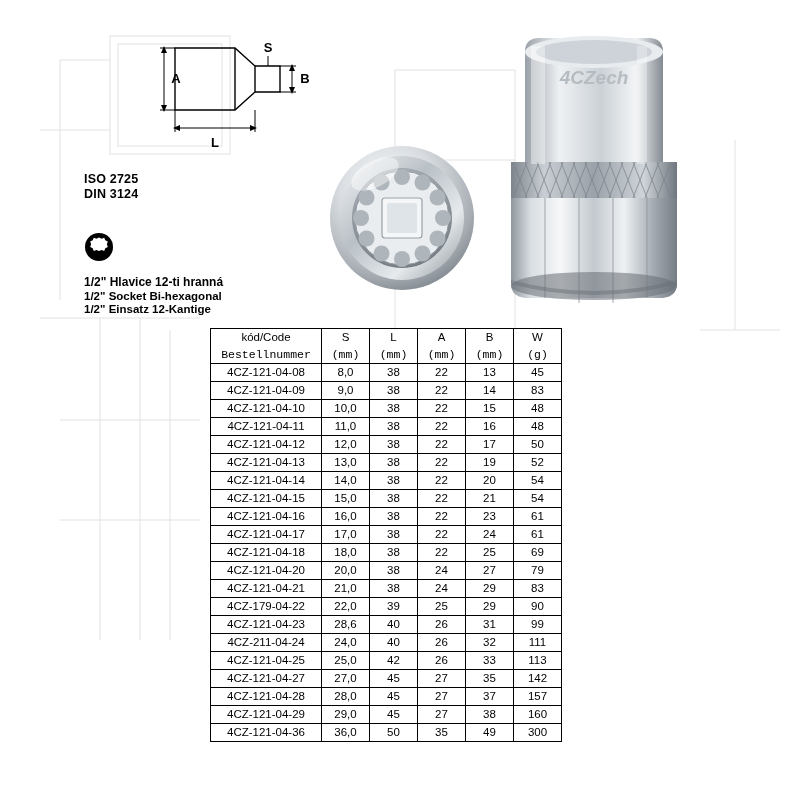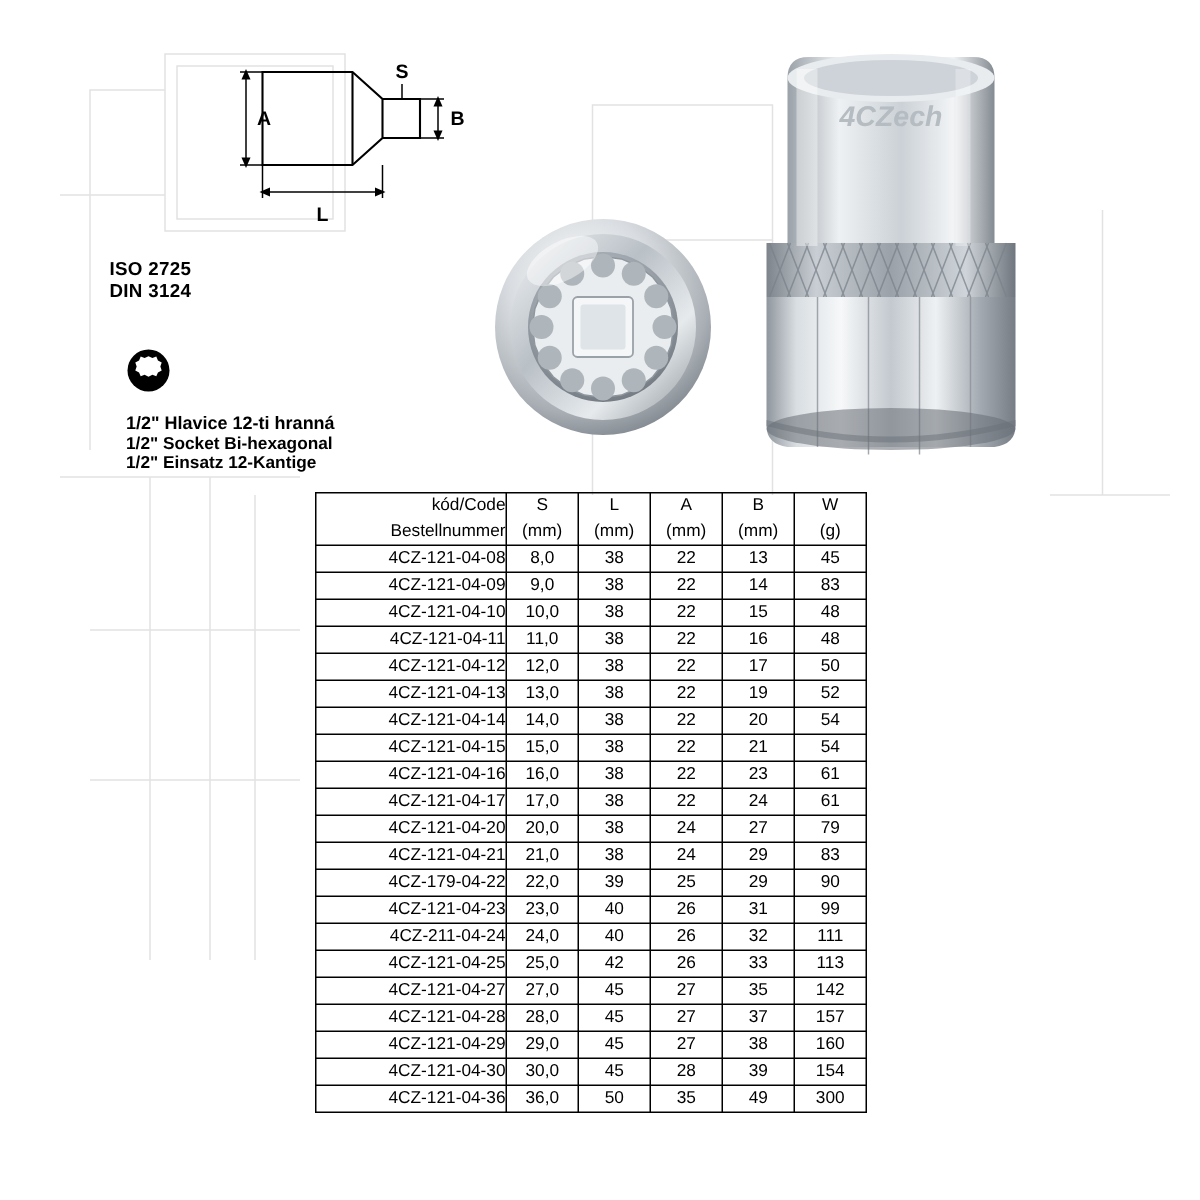--- a/index.html
+++ b/index.html
@@ -29,21 +29,21 @@
     position: absolute;
     left: 150px;
     top: 20px;
     width: 240px;
     height: 140px;
   }
 
   
   .standards {
     position: absolute;
-    left: 73px;
+    left: 84px;
     top: 172px;
     font-size: 12.5px;
     line-height: 15px;
     font-weight: bold;
     letter-spacing: .2px;
   }
 
   .profile-icon {
     position: absolute;
     left: 84px;
@@ -94,32 +94,32 @@
     padding: 0;
     height: 17px;
     line-height: 17px;
     font-weight: normal;
   }
   table.spec th {
     font-weight: normal;
   }
   table.spec th.code-col, table.spec td.code-col {
     width: 110px;
-    text-align: right;
-    padding-left: 16px;
+    text-align: center;
+    padding-left: 0;
   }
   table.spec th.num-col, table.spec td.num-col { width: 47px; }
   .hdr-cell {
     padding: 0 4px;
     line-height: 14px;
     height: 34px;
     vertical-align: middle;
   }
   .hdr-cell .l1 { display: block; }
-  .hdr-cell .l2 { display: block; }
+  .hdr-cell .l2 { display: block; font-family: Liberation Mono, monospace; }
   .hdr-code { text-align: left; padding-left: 6px; }
 </style>
 </head>
 <body>
 
 <svg class="bg-sketch" viewBox="0 0 800 800">
   <g stroke="#e2e2e2" stroke-width="1" fill="none">
     <rect x="110" y="36" width="120" height="118"></rect>
     <rect x="118" y="44" width="104" height="102"></rect>
     <path d="M110 60 L60 60 L60 300"></path>
@@ -421,20 +421,28 @@
         </tr>
         <tr>
           <td class="code-col">4CZ-121-04-17</td>
           <td class="num-col">17,0</td>
           <td class="num-col">38</td>
           <td class="num-col">22</td>
           <td class="num-col">24</td>
           <td class="num-col">61</td>
         </tr>
         <tr>
+          <td class="code-col">4CZ-121-04-18</td>
+          <td class="num-col">18,0</td>
+          <td class="num-col">38</td>
+          <td class="num-col">22</td>
+          <td class="num-col">25</td>
+          <td class="num-col">69</td>
+        </tr>
+        <tr>
           <td class="code-col">4CZ-121-04-20</td>
           <td class="num-col">20,0</td>
           <td class="num-col">38</td>
           <td class="num-col">24</td>
           <td class="num-col">27</td>
           <td class="num-col">79</td>
         </tr>
         <tr>
           <td class="code-col">4CZ-121-04-21</td>
           <td class="num-col">21,0</td>
@@ -446,21 +454,21 @@
         <tr>
           <td class="code-col">4CZ-179-04-22</td>
           <td class="num-col">22,0</td>
           <td class="num-col">39</td>
           <td class="num-col">25</td>
           <td class="num-col">29</td>
           <td class="num-col">90</td>
         </tr>
         <tr>
           <td class="code-col">4CZ-121-04-23</td>
-          <td class="num-col">23,0</td>
+          <td class="num-col">28,6</td>
           <td class="num-col">40</td>
           <td class="num-col">26</td>
           <td class="num-col">31</td>
           <td class="num-col">99</td>
         </tr>
         <tr>
           <td class="code-col">4CZ-211-04-24</td>
           <td class="num-col">24,0</td>
           <td class="num-col">40</td>
           <td class="num-col">26</td>
@@ -493,28 +501,20 @@
         </tr>
         <tr>
           <td class="code-col">4CZ-121-04-29</td>
           <td class="num-col">29,0</td>
           <td class="num-col">45</td>
           <td class="num-col">27</td>
           <td class="num-col">38</td>
           <td class="num-col">160</td>
         </tr>
         <tr>
-          <td class="code-col">4CZ-121-04-30</td>
-          <td class="num-col">30,0</td>
-          <td class="num-col">45</td>
-          <td class="num-col">28</td>
-          <td class="num-col">39</td>
-          <td class="num-col">154</td>
-        </tr>
-        <tr>
           <td class="code-col">4CZ-121-04-36</td>
           <td class="num-col">36,0</td>
           <td class="num-col">50</td>
           <td class="num-col">35</td>
           <td class="num-col">49</td>
           <td class="num-col">300</td>
         </tr>
       </tbody>
   </table>
 </div>

